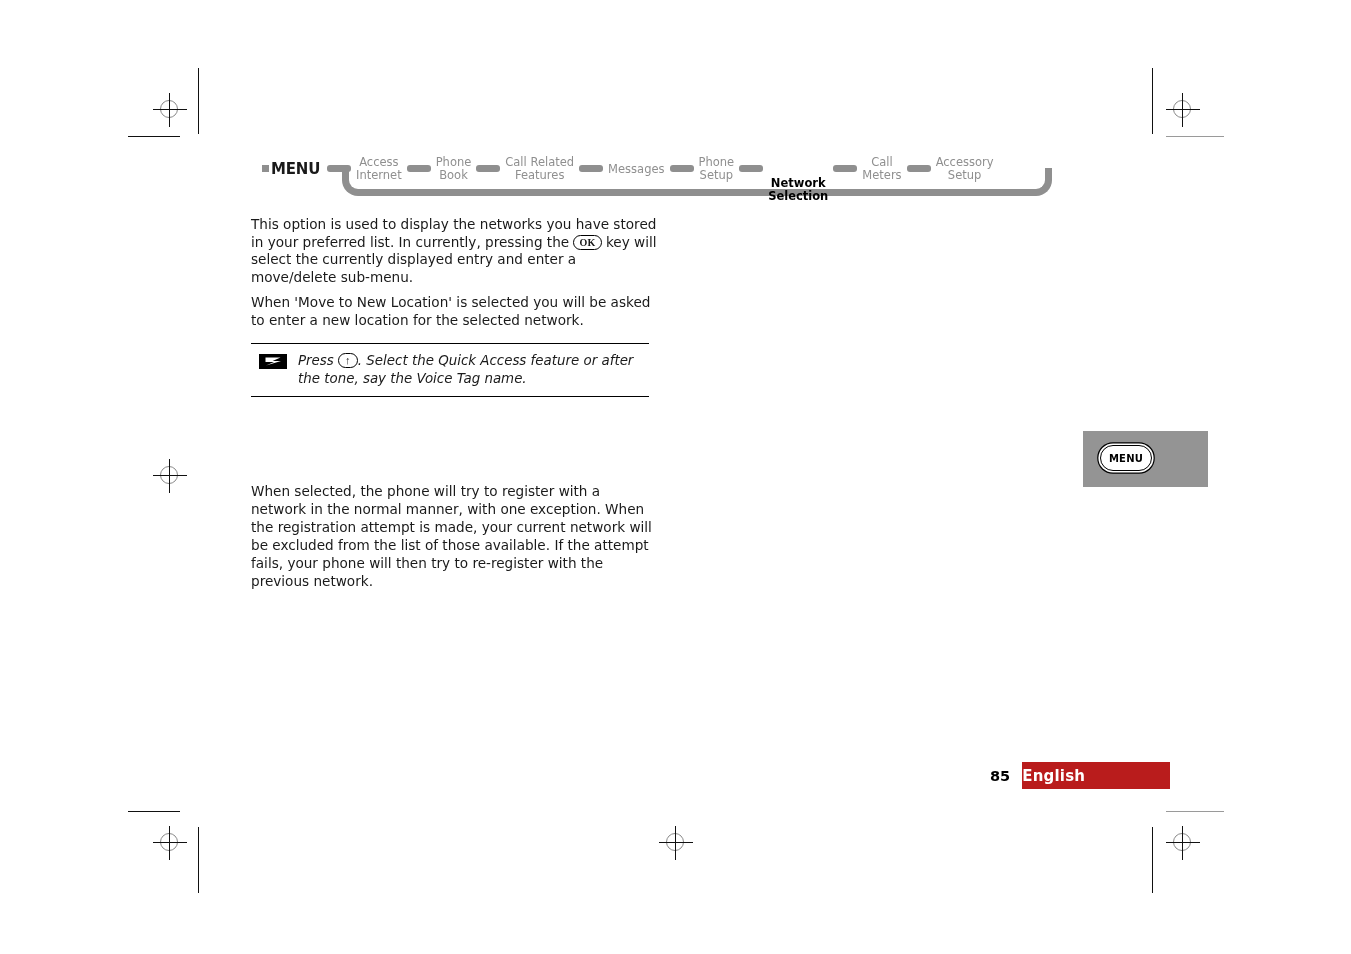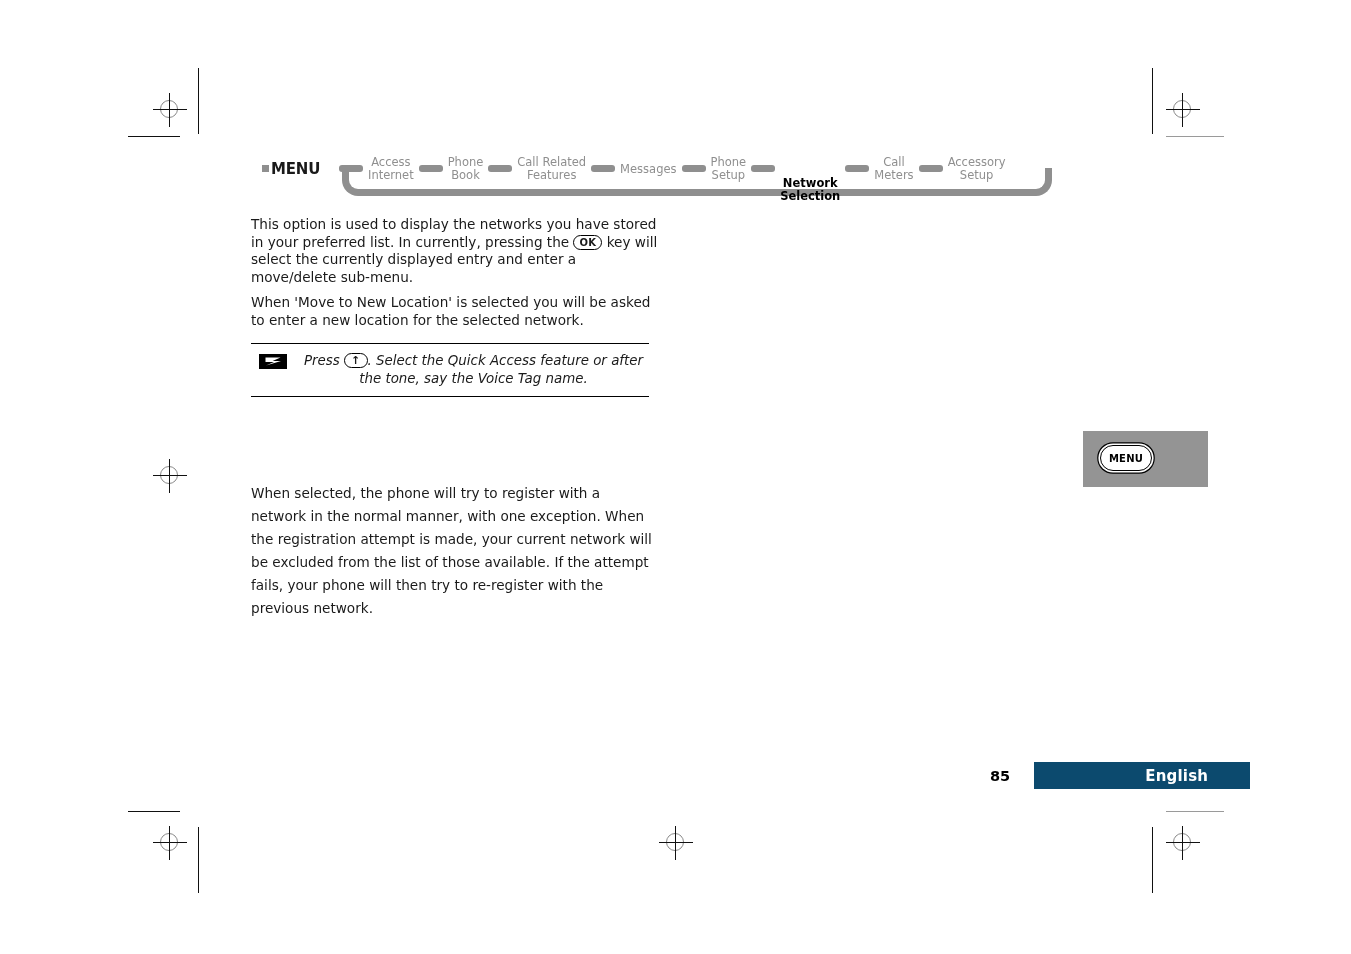--- a/index.html
+++ b/index.html
@@ -86,21 +86,21 @@
     display: inline-block;
     width: 7px;
     height: 7px;
     background: #8f8f8f;
     vertical-align: middle;
     margin-right: 2px;
     margin-bottom: 2px;
   }
   .mp-items {
     position: absolute;
-    left: 72px;
+    left: 60px;
     top: 0;
     display: flex;
     align-items: flex-start;
     height: 40px;
   }
   .mp-dash {
     width: 24px;
     height: 7px;
     background: #8f8f8f;
     border-radius: 3px;
@@ -148,41 +148,41 @@
   .key-pill {
     display: inline-block;
     border: 1.4px solid #000;
     border-radius: 9px;
     padding: 0 5px;
     font-size: 10px;
     font-weight: bold;
     line-height: 13px;
     vertical-align: 1px;
     letter-spacing: 0.3px;
+    font-family: Liberation Serif, serif;
   }
 
   .head2 {
     font-size: 17px;
     font-weight: bold;
     font-style: italic;
     color: #000;
     margin: 24px 0 0 0;
     letter-spacing: -0.2px;
   }
 
   
   #tip-box {
     margin: 14px 0 0 11px;
     width: 398px;
     border-top: 1.6px solid #000;
     border-bottom: 1.6px solid #000;
     padding: 8px 0 9px 0;
     display: flex;
     align-items: flex-start;
-    text-align: center;
   }
   .tip-icon {
     flex: none;
     width: 28px;
     height: 15px;
     background: #000;
     margin: 2px 11px 0 8px;
     position: relative;
   }
   .tip-icon svg { display: block; }
@@ -198,21 +198,21 @@
     font-size: 11px;
     font-style: normal;
   }
 
   #para-after {
     position: absolute;
     left: 251px;
     top: 468px;
     width: 404px;
     font-size: 13.6px;
-    line-height: 23px;
+    line-height: 18px;
     color: #1a1a1a;
   }
 
   
   #key-illus {
     position: absolute;
     left: 1083px;
     top: 431px;
     width: 125px;
     height: 56px;
@@ -248,28 +248,28 @@
     height: 27px;
     display: flex;
     align-items: stretch;
   }
   .page-num {
     font-size: 14.5px;
     font-weight: bold;
     color: #000;
     display: flex;
     align-items: center;
-    padding-right: 24px;
+    padding-right: 12px;
   }
   .lang-bar {
-    width: 216px;
-    background: #0c4a6e;
+    width: 148px;
+    background: #b91c1c;
     display: flex;
     align-items: center;
-    justify-content: flex-end;
+    justify-content: flex-start;
   }
   .lang-bar span {
     color: #fff;
     font-size: 15px;
     font-weight: bold;
     letter-spacing: 0.2px;
     margin-right: 42px;
   }
 </style>
 </head>

